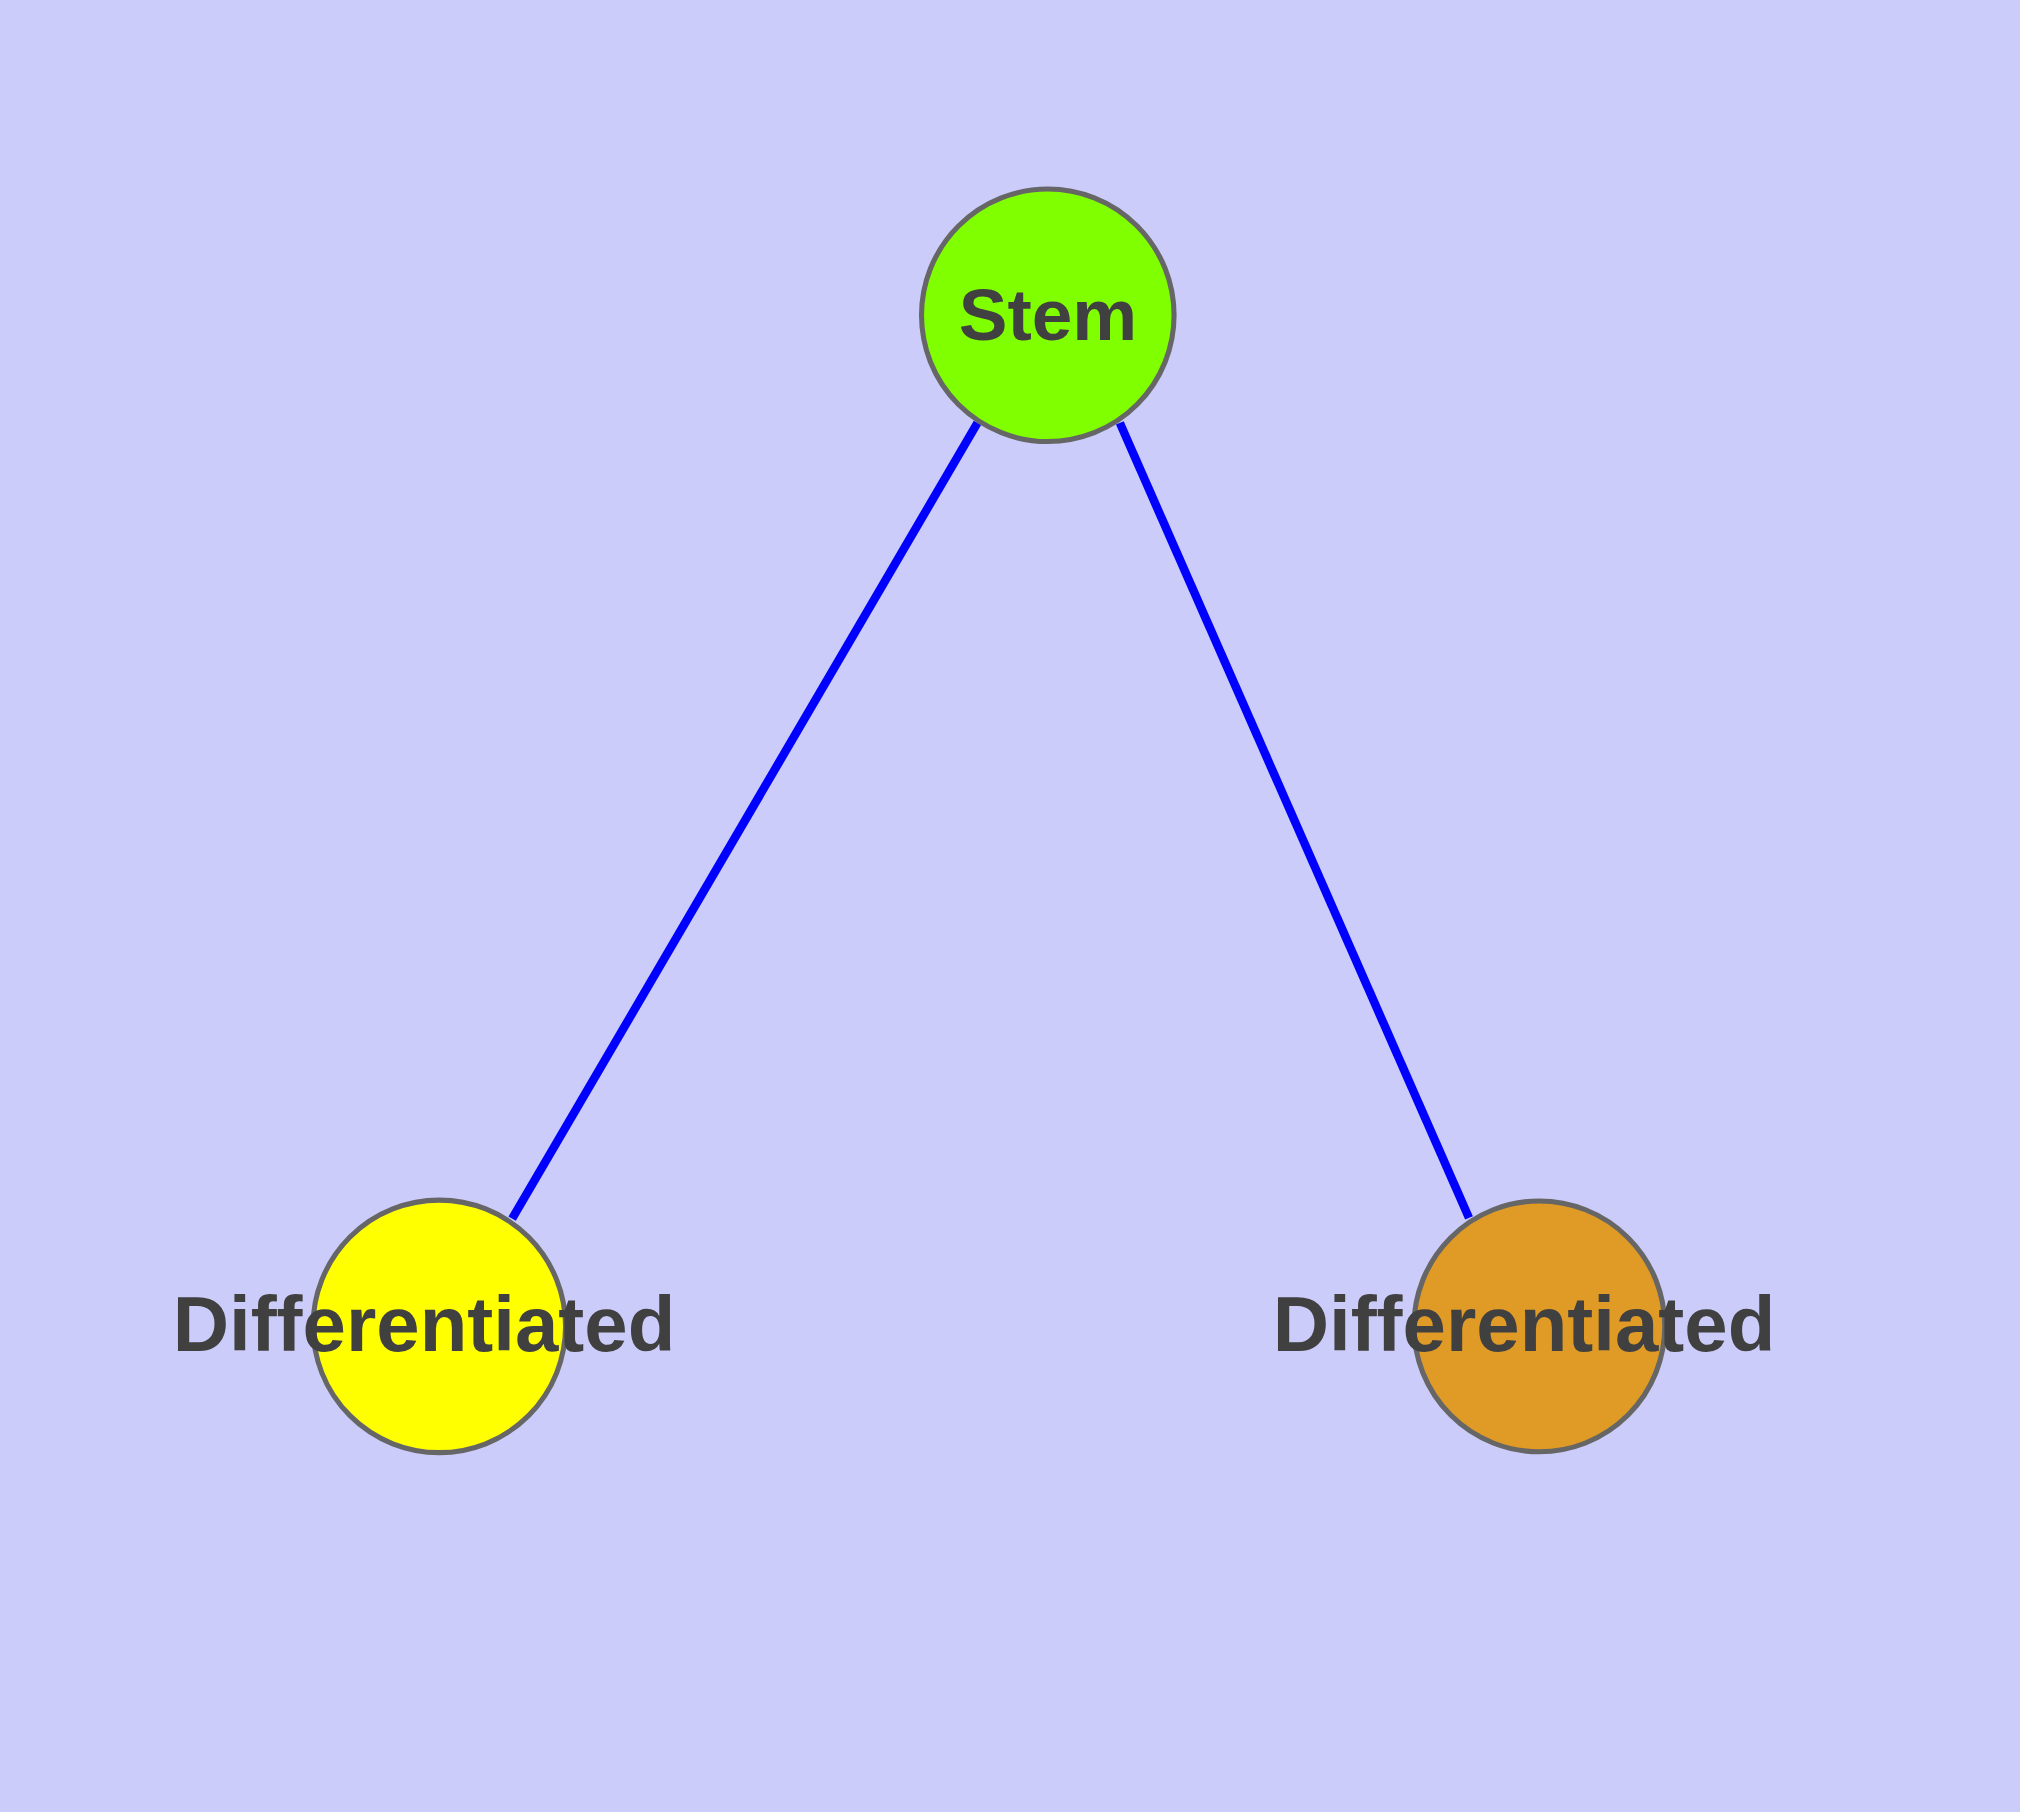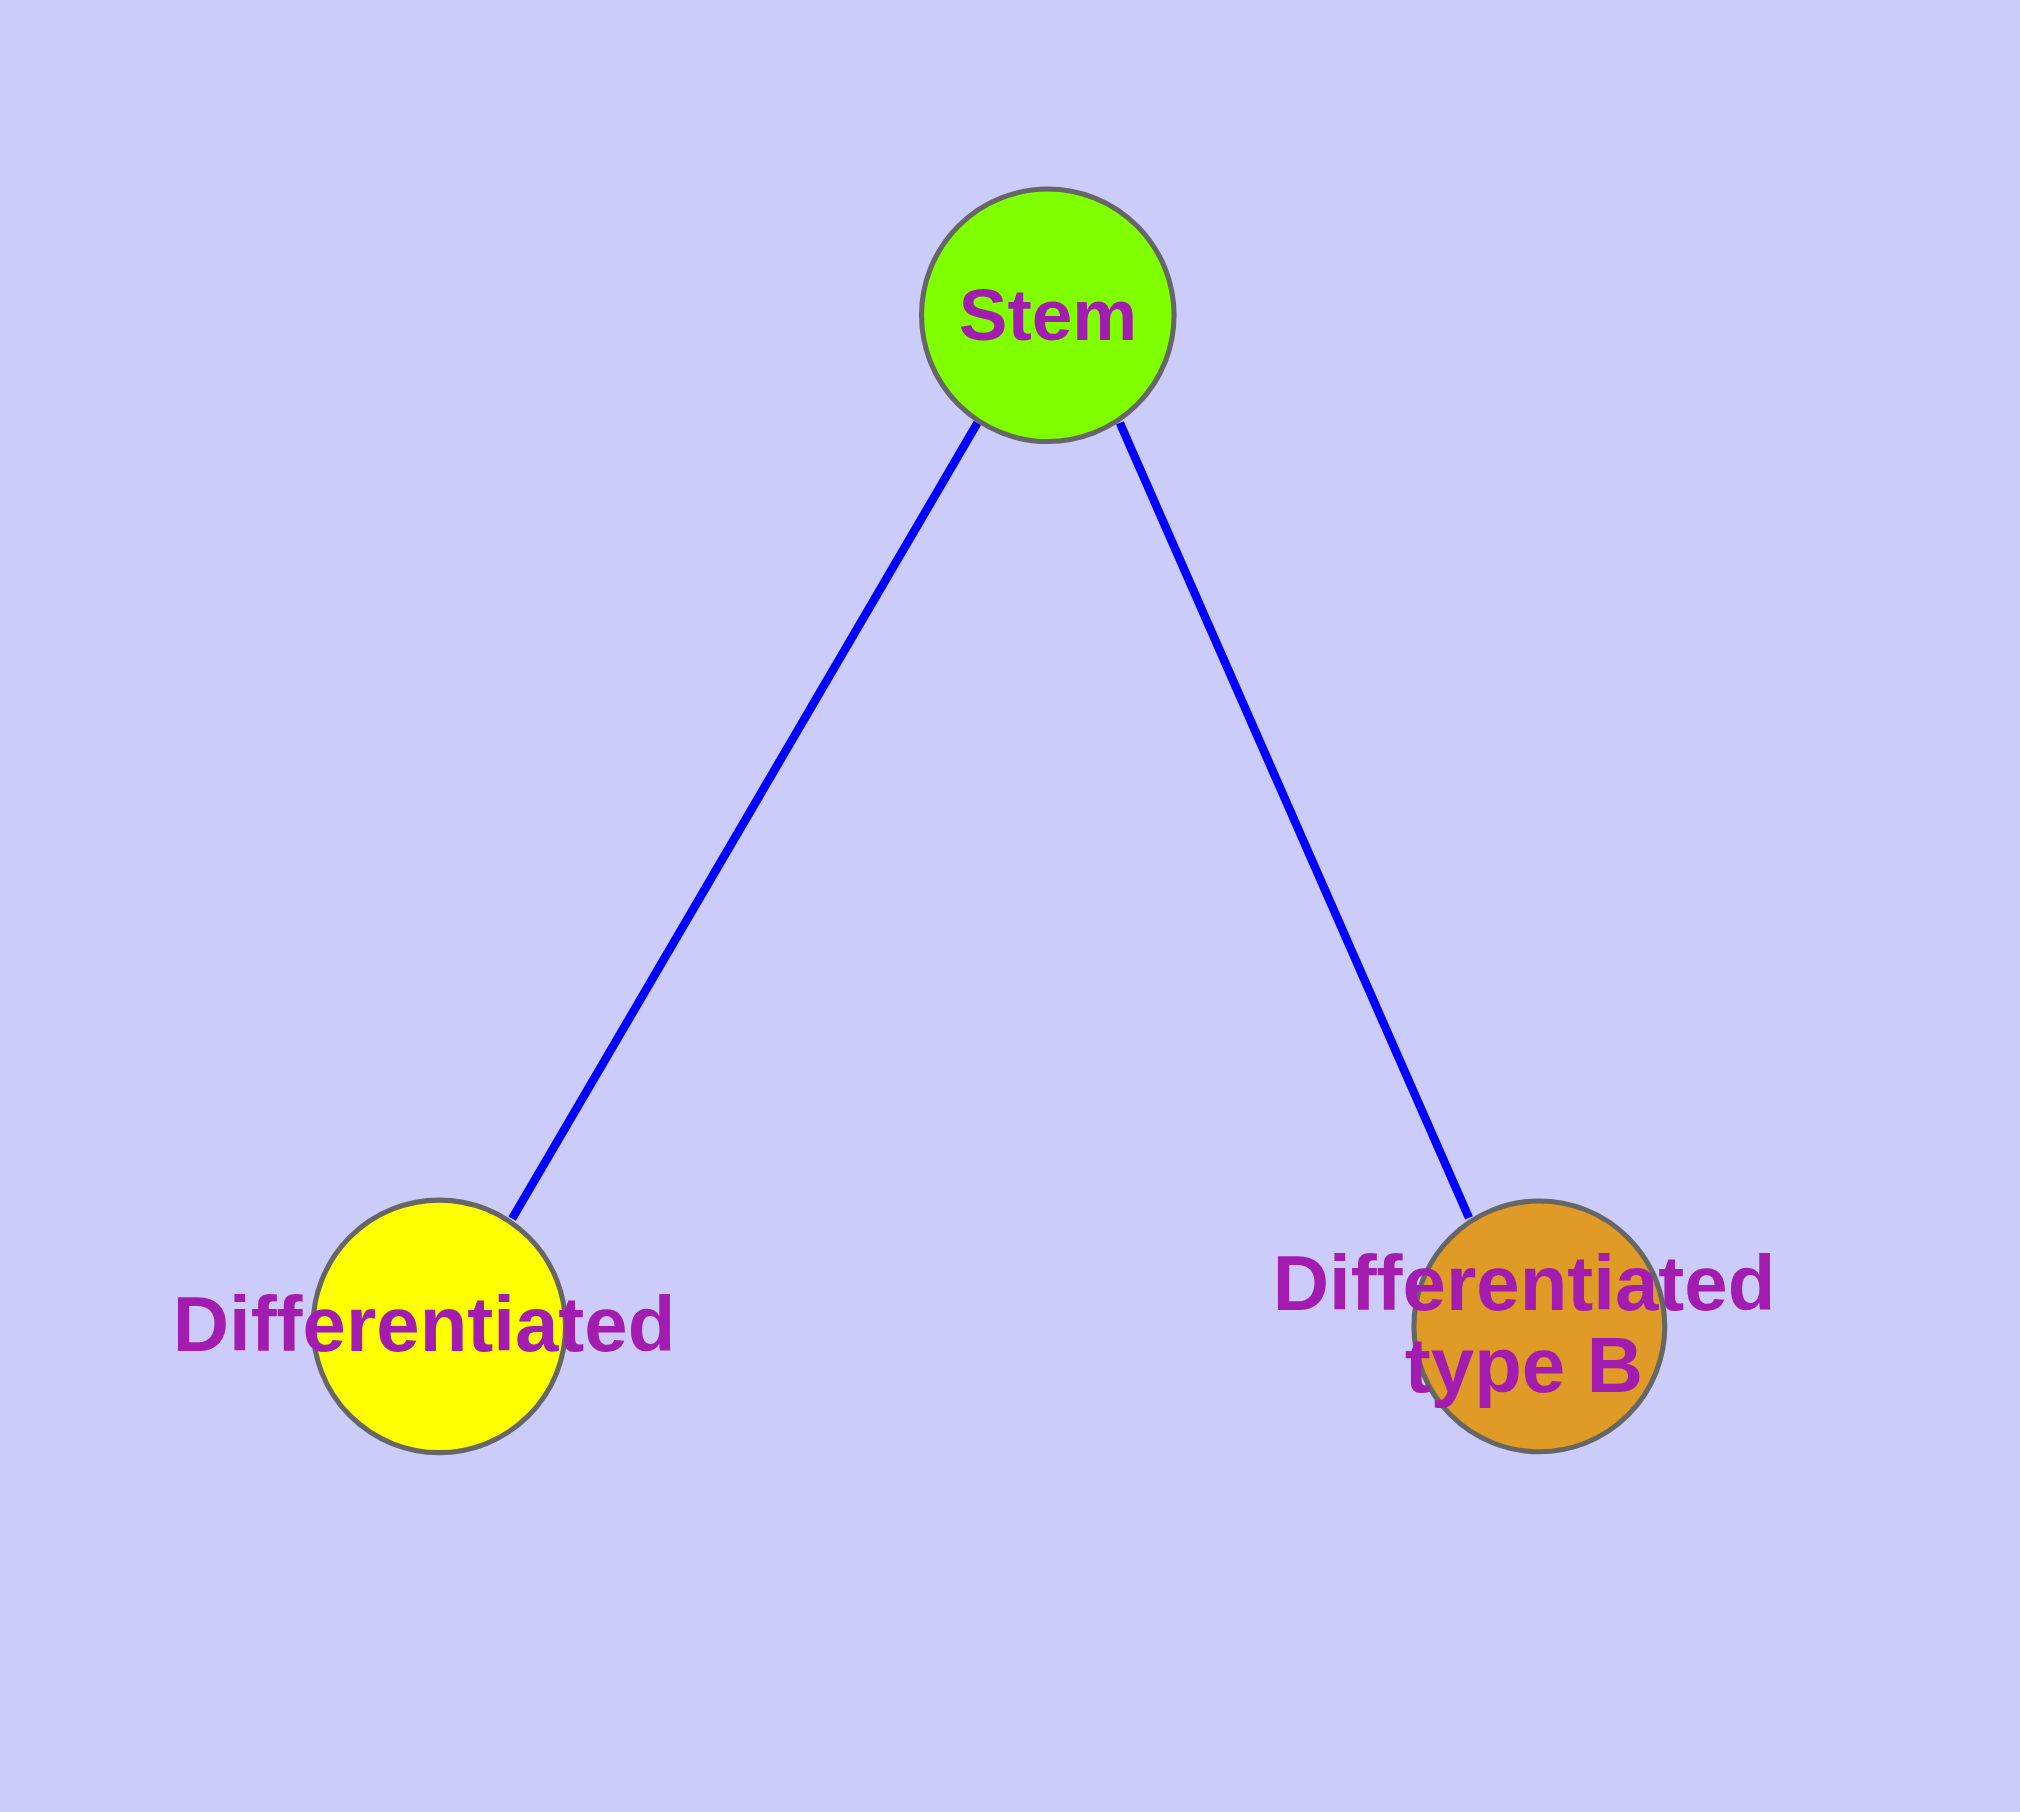--- a/index.html
+++ b/index.html
@@ -17,21 +17,21 @@
   }
   #graph-svg {
     position: absolute;
     left: 0;
     top: 0;
     width: 2021px;
     height: 1812px;
   }
   .node-label {
     position: absolute;
-    color: #a21caf;
+    color: #404040;
     font-weight: bold;
     text-align: center;
     line-height: 1.05;
     white-space: pre;
     pointer-events: none;
     font-family: "Liberation Sans", "DejaVu Sans", sans-serif;
   }
   #label-stem {
     font-size: 73px;
     left: 1048px;
@@ -69,16 +69,16 @@
       <circle cx="1236" cy="372" r="149" fill="#80ff00" stroke="#666666" stroke-width="6"></circle>
       <circle cx="518" cy="1565" r="149" fill="#ffff00" stroke="#666666" stroke-width="6"></circle>
       <circle cx="1816" cy="1565" r="148" fill="#e09a26" stroke="#666666" stroke-width="6"></circle>
     </g>
   </svg>
 
   <div class="node-label" id="label-stem">Stem</div>
 
   <div class="node-label" id="label-type-a"><span>Differentiated</span><br></div>
 
-  <div class="node-label" id="label-type-b"><span>Differentiated</span><br><span>type B</span></div>
+  <div class="node-label" id="label-type-b"><span>Differentiated</span><br></div>
 
 </div>
 
 
 </body></html>

